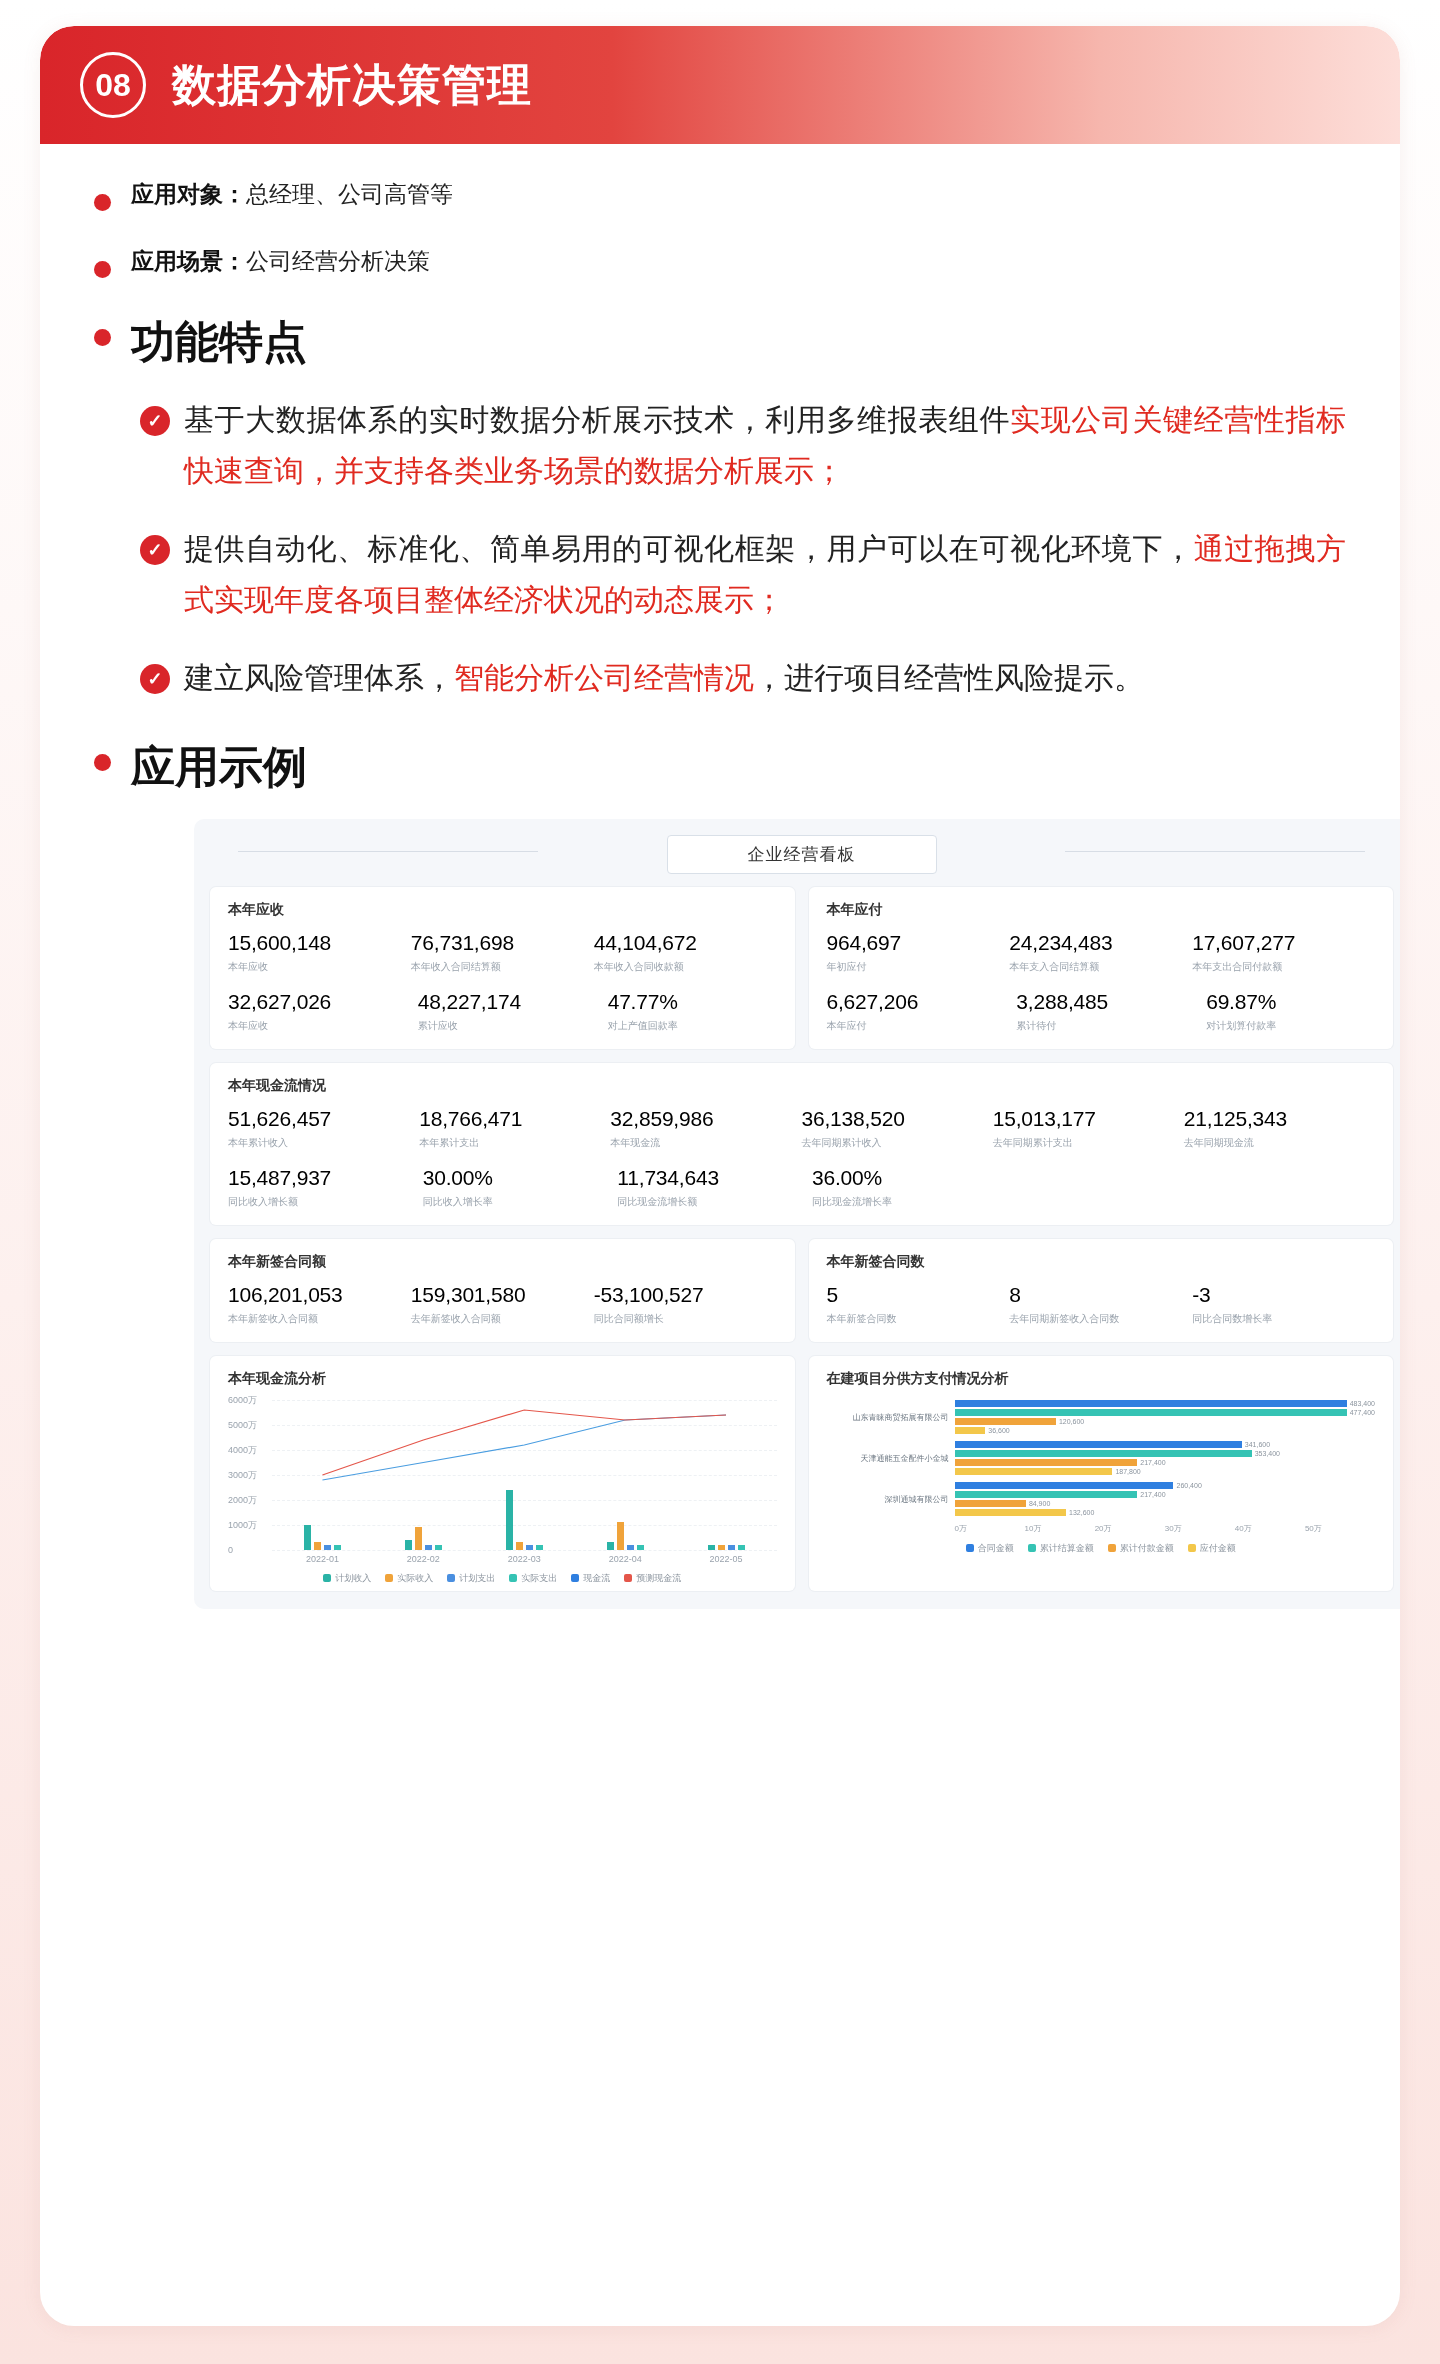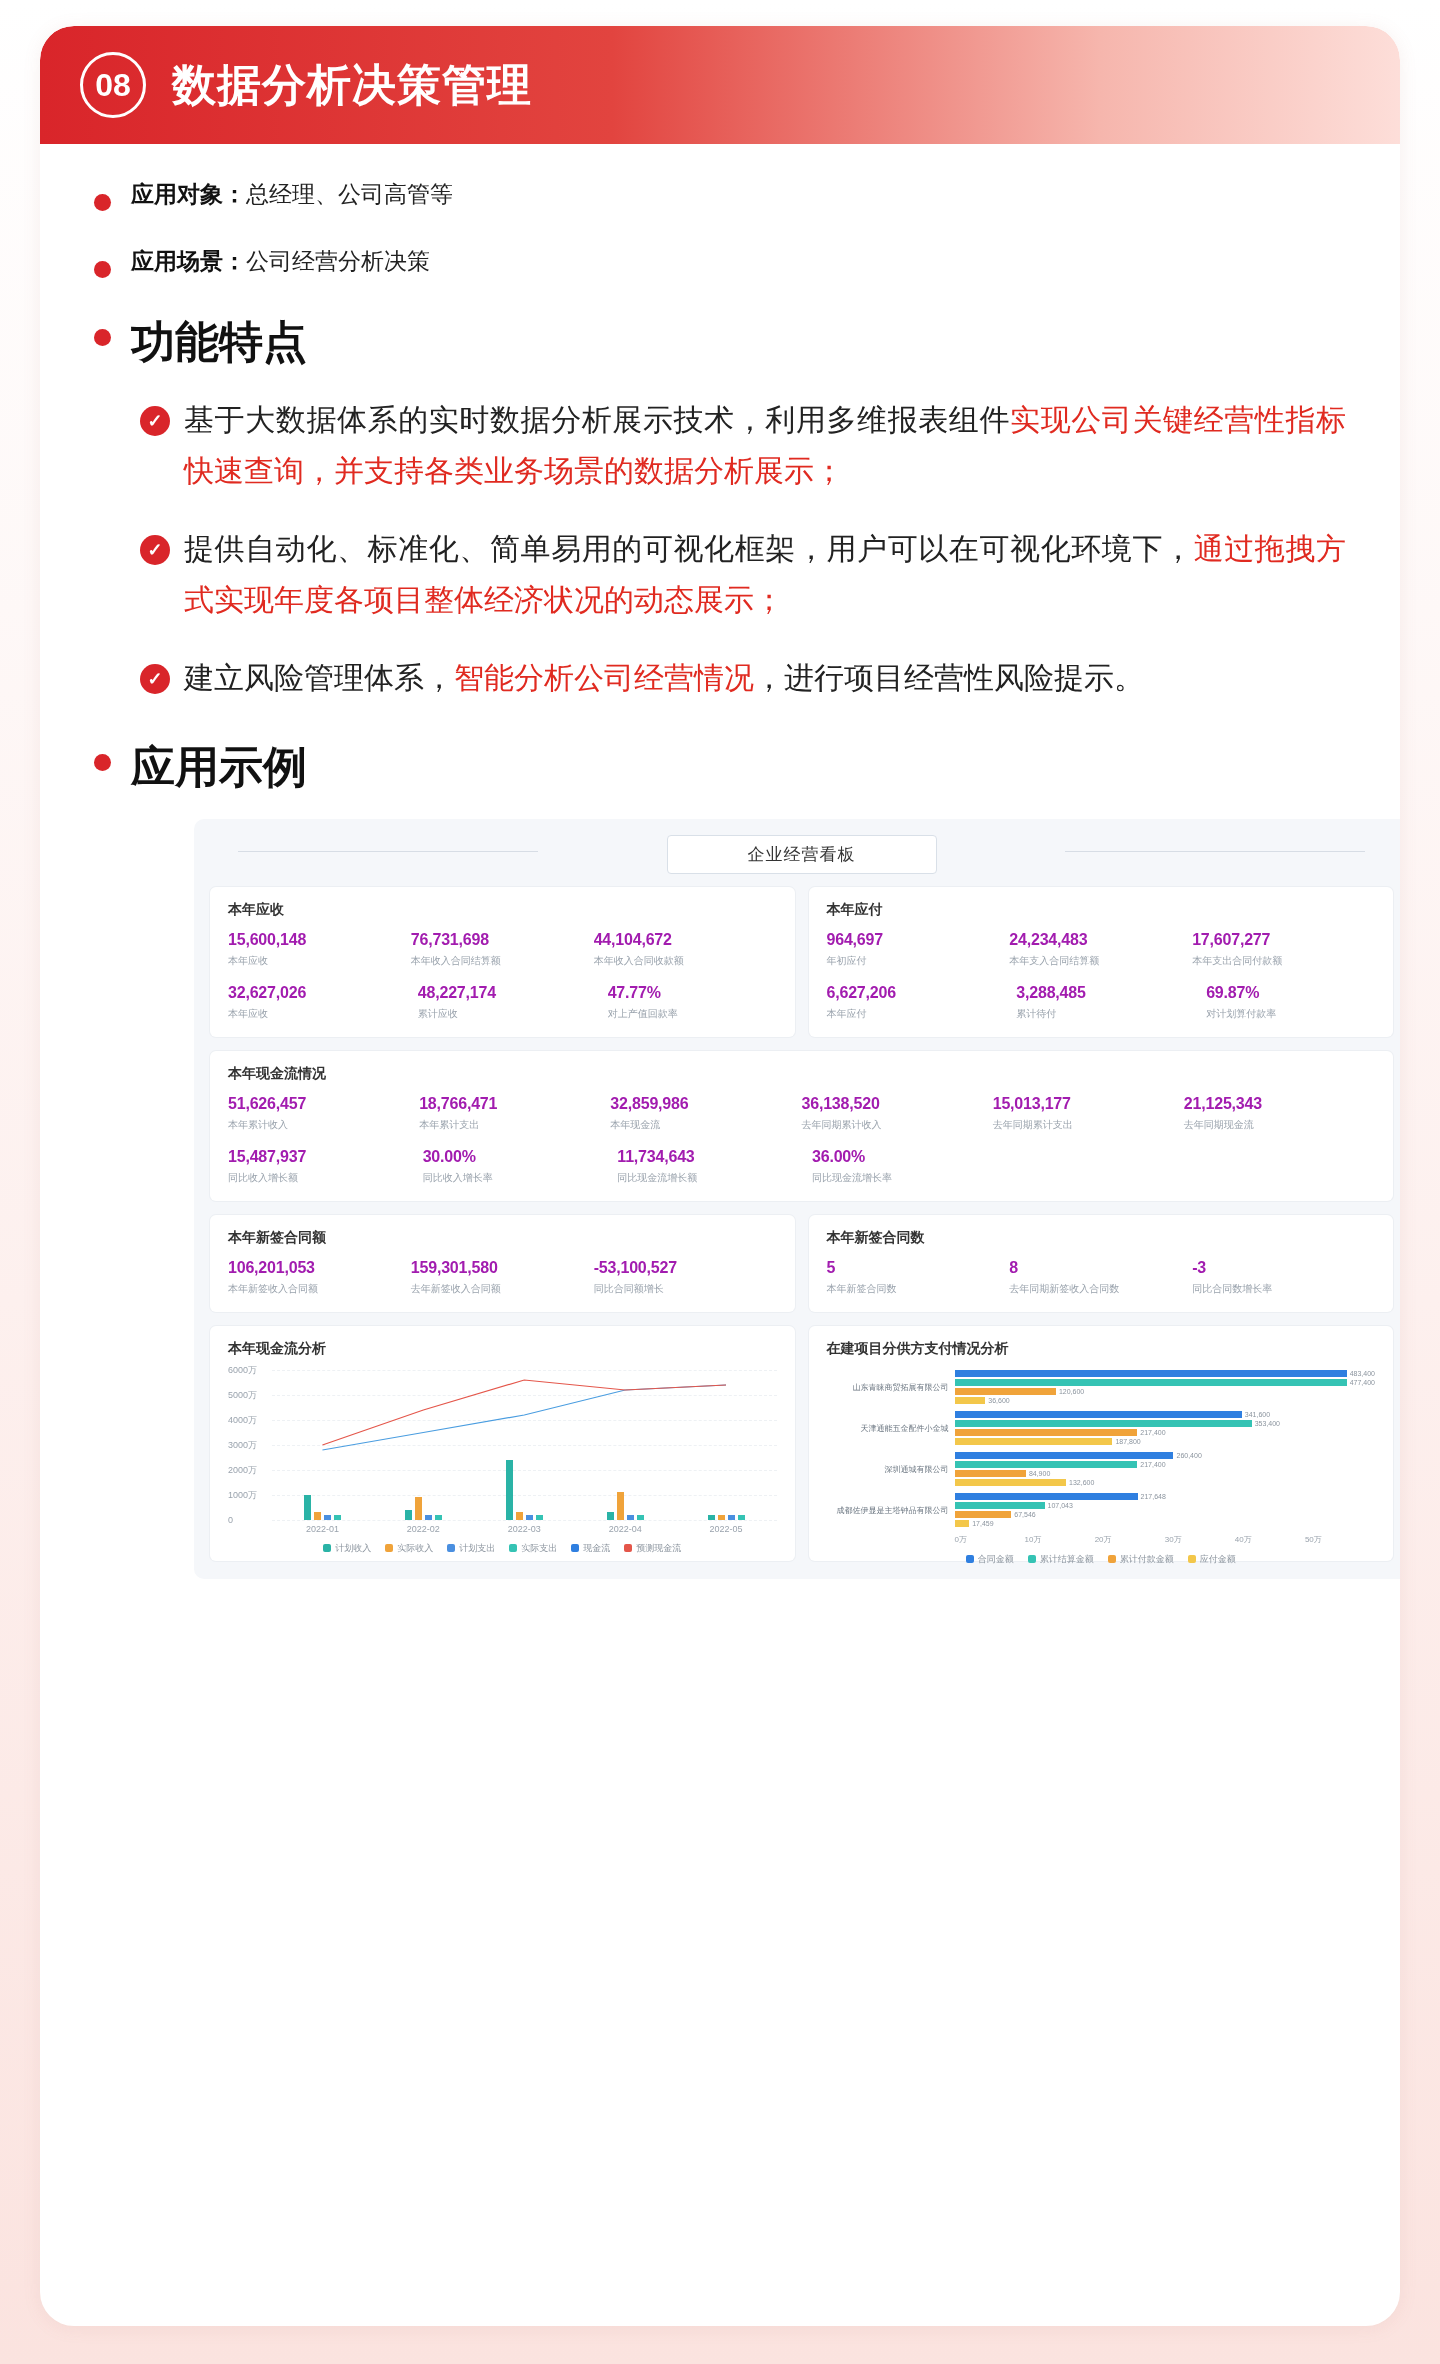--- a/index.html
+++ b/index.html
@@ -123,21 +123,21 @@
     box-shadow: 0 0 0 1px #eceff3;
   }
   .panel-title {
     font-size: 14px; font-weight: bold; color: #333; margin-bottom: 12px;
   }
   .grid2 { display: flex; gap: 14px; }
   .grid2 > .panel { flex: 1; }
 
   .kpis { display: flex; }
   .kpi { flex: 1; }
-  .kpi .v { font-size: 16px; color: #a21caf; margin-bottom: 5px; letter-spacing: -0.2px; font-weight: bold; }
+  .kpi .v { font-size: 21px; color: #000000; margin-bottom: 5px; letter-spacing: -0.2px; }
   .kpi .l { font-size: 10px; color: #9aa3ad; }
   .kpi-row2 { margin-top: 16px; gap: 21px; }
   .blue { color: #2f7fe0; }
   .orange { color: #f0a33a; }
   .red { color: #e4564a; }
   .teal { color: #2ab3a6; }
 
   .row-gap { margin-top: 14px; }
 
   
@@ -518,41 +518,20 @@
                     <div class="hbar-line">
                       <div class="hbar-fill" style="width: 16.98%; background: rgb(240, 163, 58);"></div>
                       <div class="hbar-val">84,900</div>
                     </div>
                     <div class="hbar-line">
                       <div class="hbar-fill" style="width: 26.52%; background: rgb(243, 199, 74);"></div>
                       <div class="hbar-val">132,600</div>
                     </div>
                   </div>
                 </div>
-                <div class="hbar-row">
-                  <div class="hbar-label">成都佐伊显是主塔钟品有限公司</div>
-                  <div class="hbar-stack">
-                    <div class="hbar-line">
-                      <div class="hbar-fill" style="width: 43.5296%; background: rgb(47, 127, 224);"></div>
-                      <div class="hbar-val">217,648</div>
-                    </div>
-                    <div class="hbar-line">
-                      <div class="hbar-fill" style="width: 21.4086%; background: rgb(53, 195, 180);"></div>
-                      <div class="hbar-val">107,043</div>
-                    </div>
-                    <div class="hbar-line">
-                      <div class="hbar-fill" style="width: 13.5092%; background: rgb(240, 163, 58);"></div>
-                      <div class="hbar-val">67,546</div>
-                    </div>
-                    <div class="hbar-line">
-                      <div class="hbar-fill" style="width: 3.4918%; background: rgb(243, 199, 74);"></div>
-                      <div class="hbar-val">17,459</div>
-                    </div>
-                  </div>
-                </div>
               </div>
             <div class="hx" id="hb-x">
                 <span>0万</span>
                 <span>10万</span>
                 <span>20万</span>
                 <span>30万</span>
                 <span>40万</span>
                 <span>50万</span>
               </div>
             <div class="legend" id="hb-lg">

